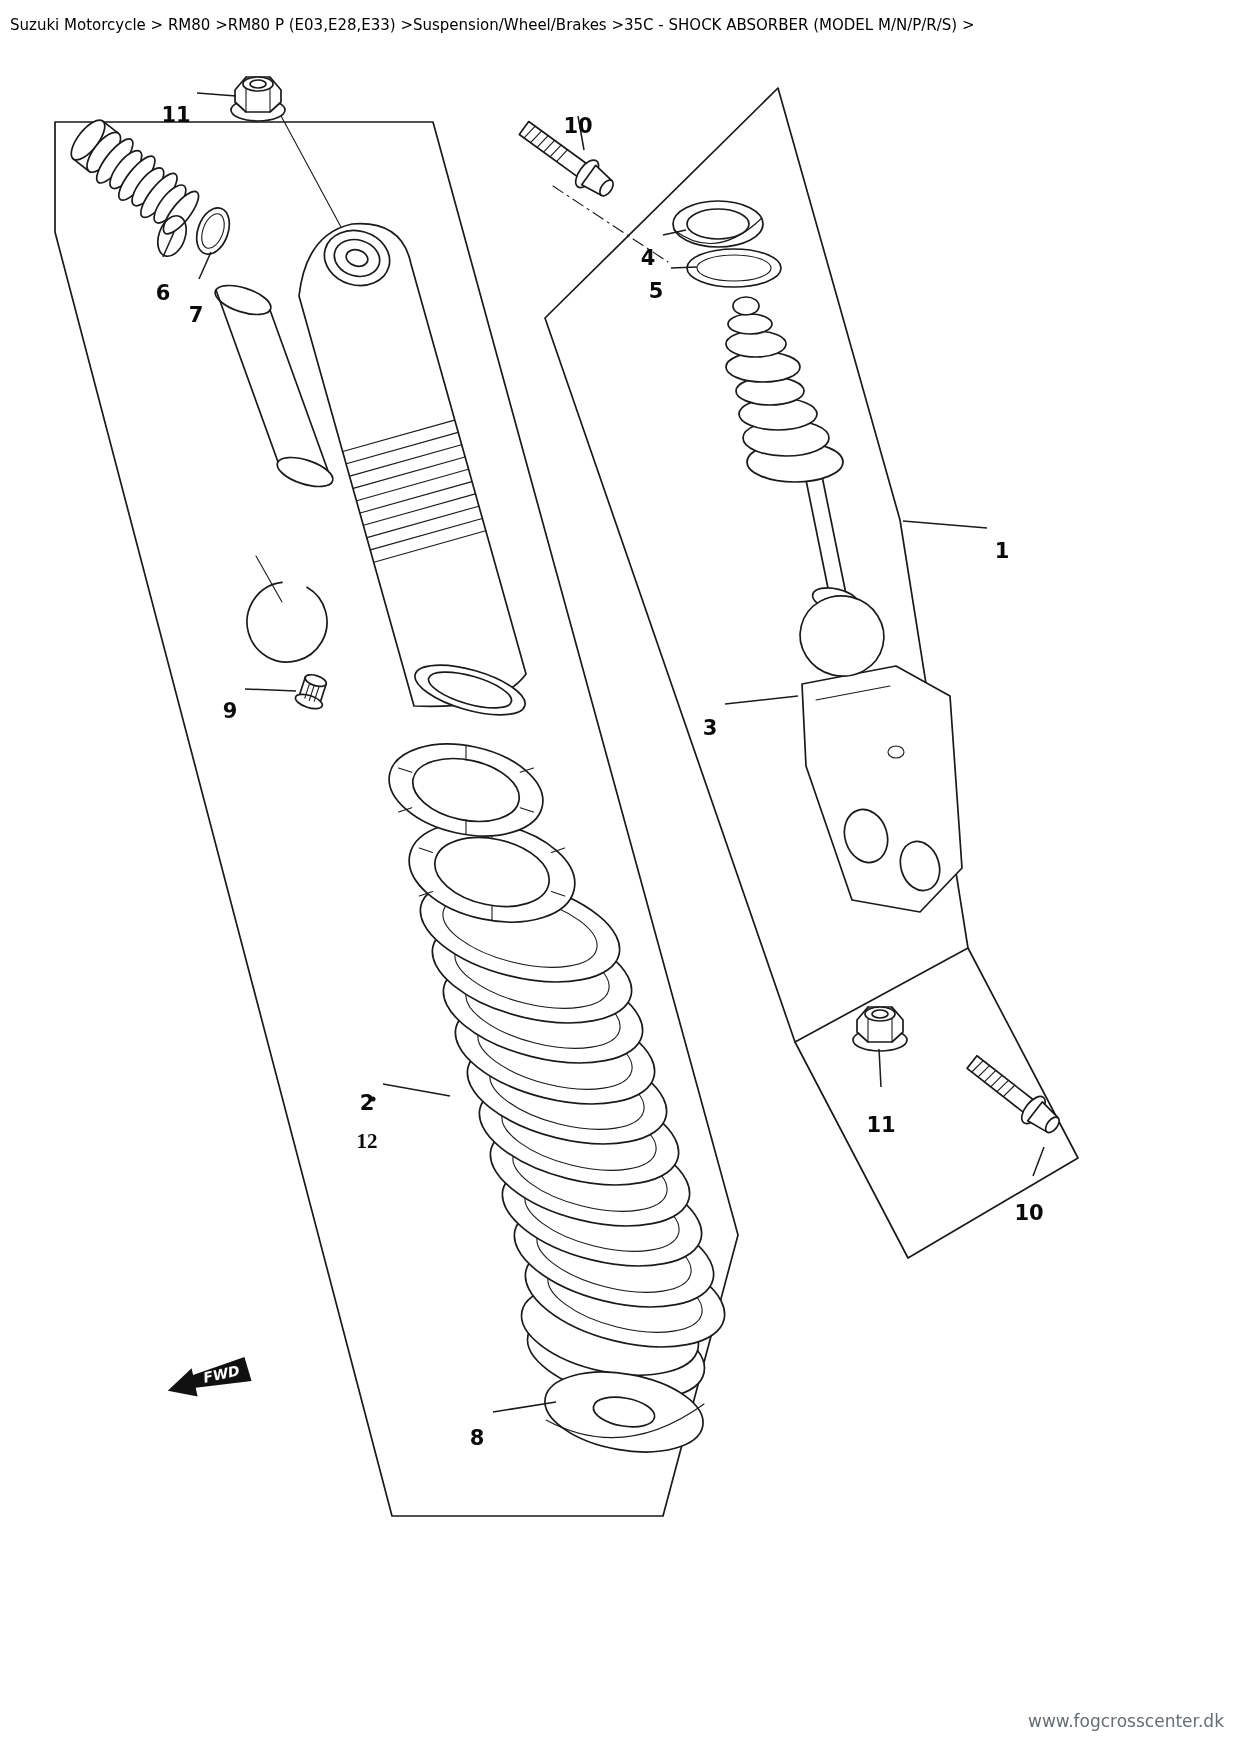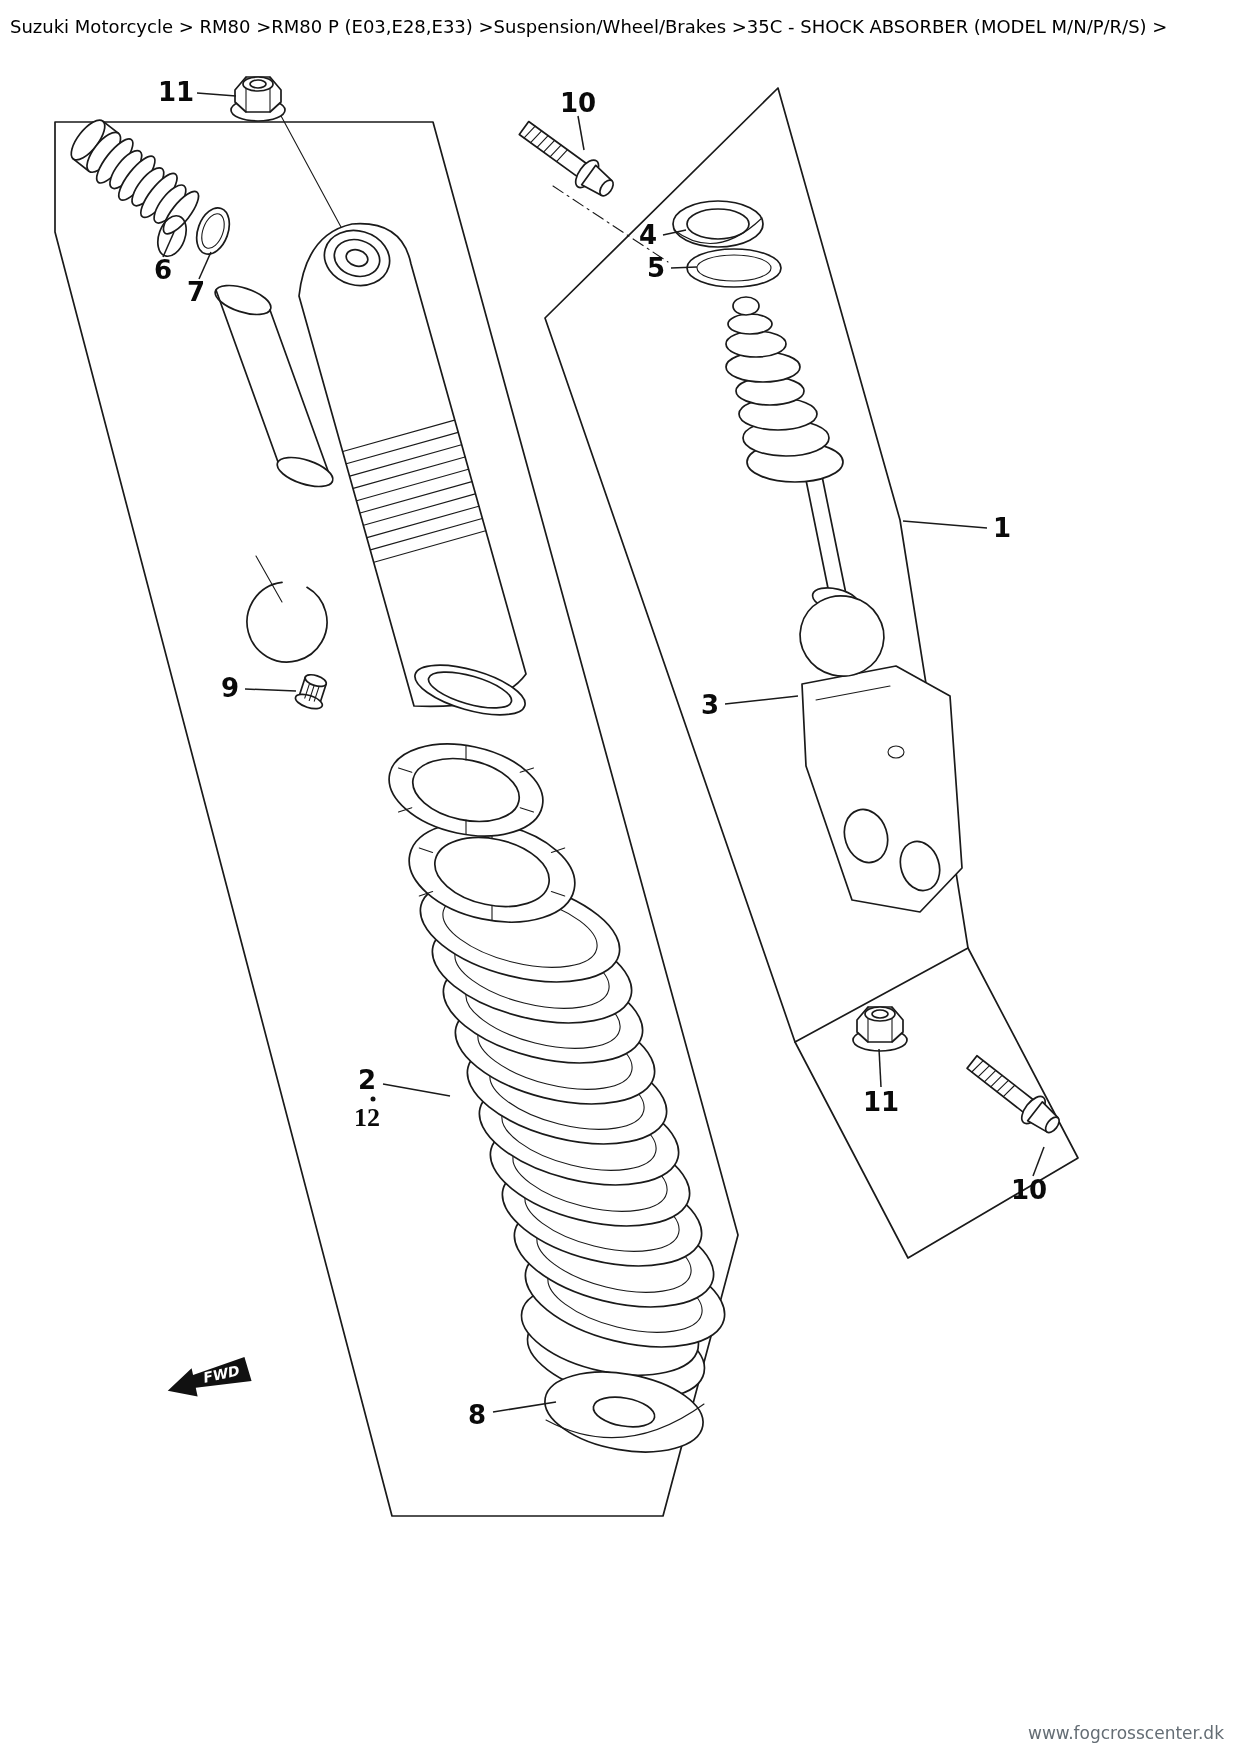--- a/index.html
+++ b/index.html
@@ -1,22 +1,22 @@
 <!DOCTYPE html>
 <html style="--ink: #1a1a1a;"><head>
 <meta charset="utf-8">
 <style>
   html,body{margin:0;padding:0;background:#fff;}
   .page{position:relative;width:1240px;height:1755px;background:#fff;overflow:hidden;
         font-family:"DejaVu Sans","Liberation Sans",sans-serif;}
-  .breadcrumb{position:absolute;top:16px;left:10px;font-size:18px;color:#000;white-space:nowrap;}
-  .watermark{position:absolute;bottom:12px;right:16px;font-size:17px;color:#646d74;}
+  .breadcrumb{position:absolute;top:16px;left:10px;font-size:15px;color:#000;white-space:nowrap;}
+  .watermark{position:absolute;bottom:24px;right:16px;font-size:17px;color:#646d74;}
   #diagram-svg{position:absolute;left:0;top:0;}
   #callout-layer{position:absolute;left:0;top:0;width:100%;height:100%;pointer-events:none;}
-  .callout{position:absolute;transform:translate(-50%,-50%);font-size:26px;font-weight:bold;color:#0a0a0a;}
+  .callout{position:absolute;transform:translate(-50%,-50%);font-size:21px;font-weight:bold;color:#0a0a0a;margin-top:23px;}
   .ln{fill:none;stroke:var(--ink,#1a1a1a);stroke-width:1.7;stroke-linecap:round;stroke-linejoin:round;}
   .wh{fill:#fff;stroke:var(--ink,#1a1a1a);stroke-width:1.7;stroke-linecap:round;stroke-linejoin:round;}
   .thin{stroke-width:1.1;}
   .dash{stroke-dasharray:12 5 2 5;}
   .leader{stroke:var(--ink,#1a1a1a);stroke-width:1.5;fill:none;}
 </style>
 </head>
 <body>
 
 <div class="page">

